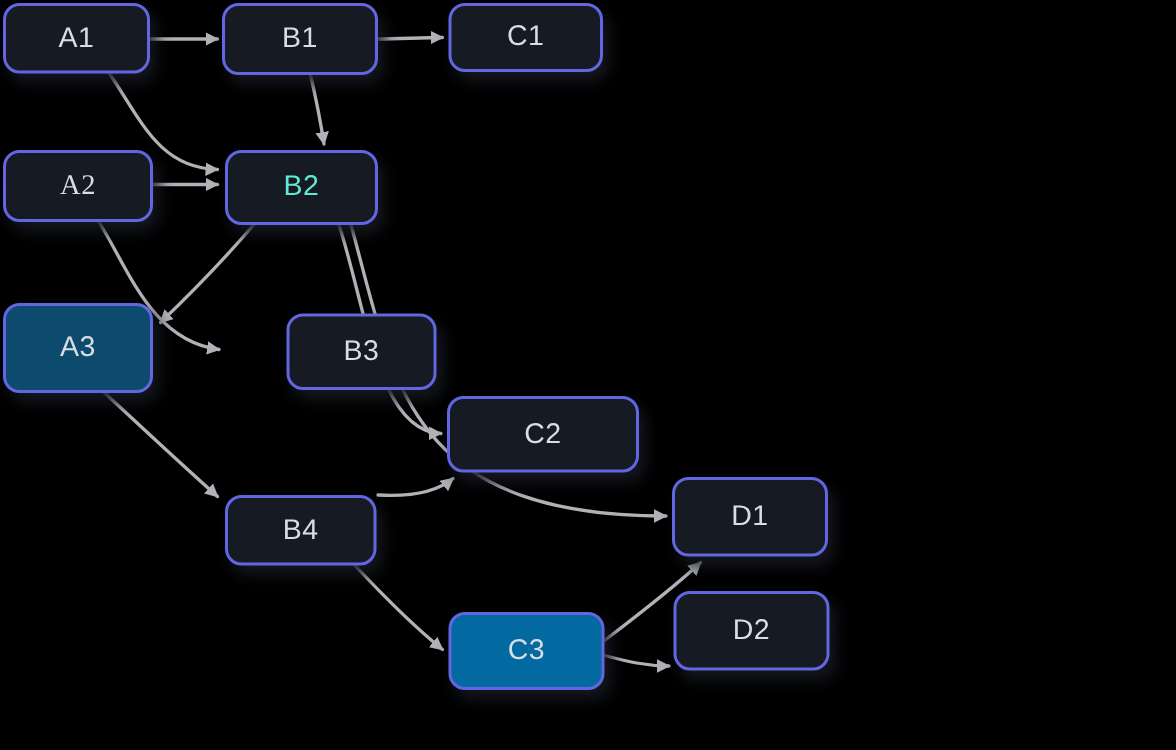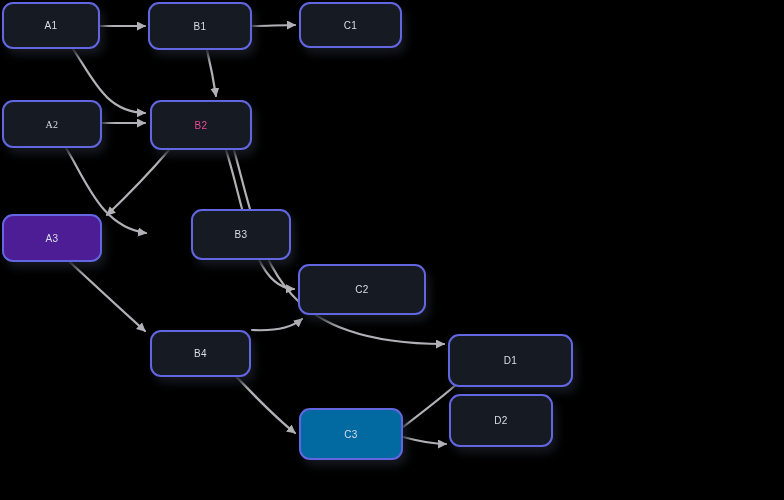--- a/index.html
+++ b/index.html
@@ -32,21 +32,21 @@
   }
   .node {
     position: absolute;
     box-sizing: border-box;
     display: flex;
     align-items: center;
     justify-content: center;
     border-radius: 11px;
     border-style: solid;
     border-width: 2px;
-    font-size: 10px;
+    font-size: 19px;
     letter-spacing: 0.3px;
     box-shadow: 4px 6px 10px rgba(22, 25, 34, 0.95);
     cursor: default;
     user-select: none;
   }
   .node span {
     pointer-events: none;
   }
 </style>
 </head>
@@ -81,36 +81,36 @@
     </div>
     <div class="node" style="left: 148px; top: 2px; width: 104px; height: 48px; background: rgb(21, 26, 35); border-color: rgb(98, 102, 224); color: rgb(217, 221, 228); text-align: center;">
       <span>B1</span>
     </div>
     <div class="node" style="left: 299px; top: 2px; width: 103px; height: 46px; background: rgb(21, 26, 35); border-color: rgb(98, 102, 224); color: rgb(217, 221, 228);">
       <span>C1</span>
     </div>
     <div class="node" style="left: 2px; top: 100px; width: 100px; height: 48px; background: rgb(21, 26, 35); border-color: rgb(98, 102, 224); color: rgb(217, 221, 228); font-family: Liberation Serif, serif;">
       <span>A2</span>
     </div>
-    <div class="node" style="left: 150px; top: 100px; width: 102px; height: 50px; background: rgb(21, 26, 35); border-color: rgb(98, 102, 224); color: #ec4899;">
+    <div class="node" style="left: 150px; top: 100px; width: 102px; height: 50px; background: rgb(21, 26, 35); border-color: rgb(98, 102, 224); color: #5eead4;">
       <span>B2</span>
     </div>
-    <div class="node" style="left: 2px; top: 202px; width: 100px; height: 48px; background: #4c1d95; border-color: rgb(98, 102, 224); color: rgb(217, 221, 228); margin-top: 12px;">
+    <div class="node" style="left: 2px; top: 202px; width: 100px; height: 60px; background: #0c4a6e; border-color: rgb(98, 102, 224); color: rgb(217, 221, 228);">
       <span>A3</span>
     </div>
     <div class="node" style="left: 151px; top: 209px; width: 100px; height: 51px; background: rgb(21, 26, 35); border-color: rgb(98, 102, 224); color: rgb(217, 221, 228); margin-left: 40px;">
       <span>B3</span>
     </div>
     <div class="node" style="left: 298px; top: 264px; width: 128px; height: 51px; background: rgb(21, 26, 35); border-color: rgb(98, 102, 224); color: rgb(217, 221, 228);">
       <span>C2</span>
     </div>
     <div class="node" style="left: 150px; top: 310px; width: 101px; height: 47px; background: rgb(21, 26, 35); border-color: rgb(98, 102, 224); color: rgb(217, 221, 228); margin-top: 20px;">
       <span>B4</span>
     </div>
-    <div class="node" style="left: 448px; top: 334px; width: 125px; height: 53px; background: rgb(21, 26, 35); border-color: rgb(98, 102, 224); color: rgb(217, 221, 228);">
+    <div class="node" style="left: 448px; top: 318px; width: 104px; height: 53px; background: rgb(21, 26, 35); border-color: rgb(98, 102, 224); color: rgb(217, 221, 228);">
       <span>D1</span>
     </div>
     <div class="node" style="left: 299px; top: 408px; width: 104px; height: 52px; background: #0369a1; border-color: rgb(98, 102, 224); color: rgb(217, 221, 228);">
       <span>C3</span>
     </div>
     <div class="node" style="left: 449px; top: 394px; width: 104px; height: 53px; background: rgb(21, 26, 35); border-color: rgb(98, 102, 224); color: rgb(217, 221, 228);">
       <span>D2</span>
     </div>
   </div>
 

